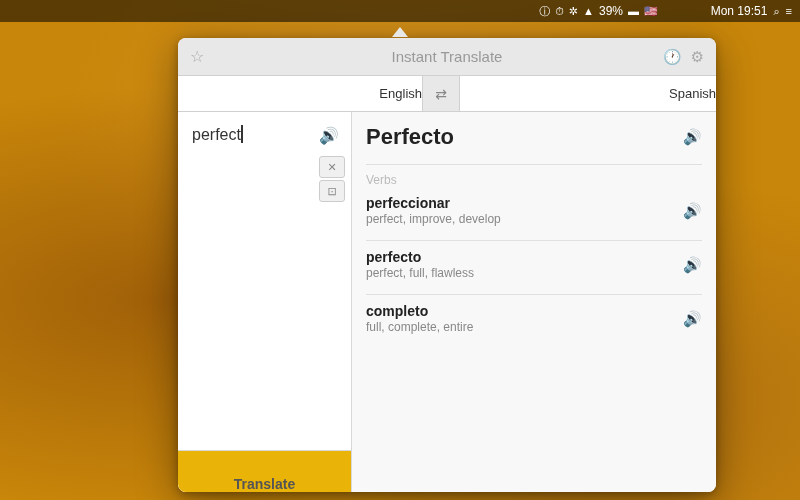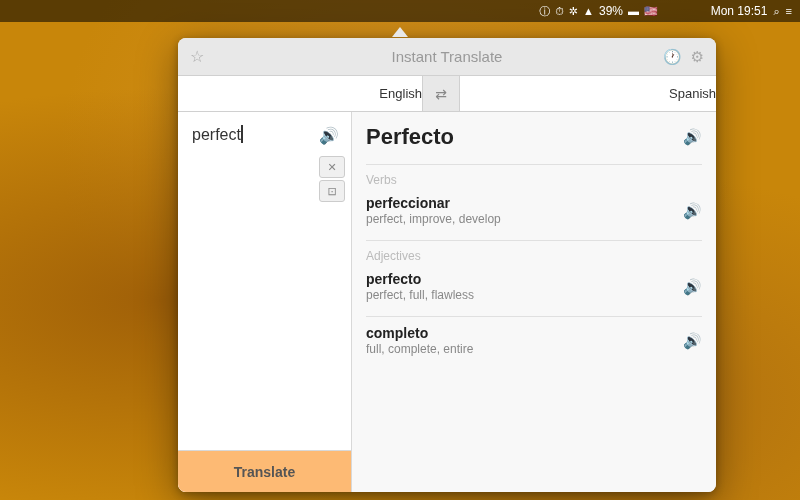--- a/index.html
+++ b/index.html
@@ -234,24 +234,24 @@
 
     
     .translate-btn-area {
       position: absolute;
       bottom: 0;
       left: 0;
       right: 0;
       border-top: 1px solid #d8d8d8;
       height: 42px;
       display: flex;
-      align-items: center;
+      align-items: flex-end;
       justify-content: center;
       cursor: pointer;
-      background: #fdba74;
+      background: #eab308;
     }
 
     .translate-btn-label {
       font-size: 14px;
       font-weight: 600;
       color: #555;
     }
 
     
     .right-panel {
@@ -411,21 +411,20 @@
           <div>
             <div class="entry-word">perfeccionar</div>
             <div class="entry-defs">perfect, improve, develop</div>
           </div>
           <span class="sound-btn">🔊</span>
         </div>
       </div>
 
       <div class="divider"></div>
 
-      <div class="section-label">Adjectives</div>
 
       <div class="translation-entry">
         <div class="entry-row">
           <div>
             <div class="entry-word">perfecto</div>
             <div class="entry-defs">perfect, full, flawless</div>
           </div>
           <span class="sound-btn">🔊</span>
         </div>
       </div>

